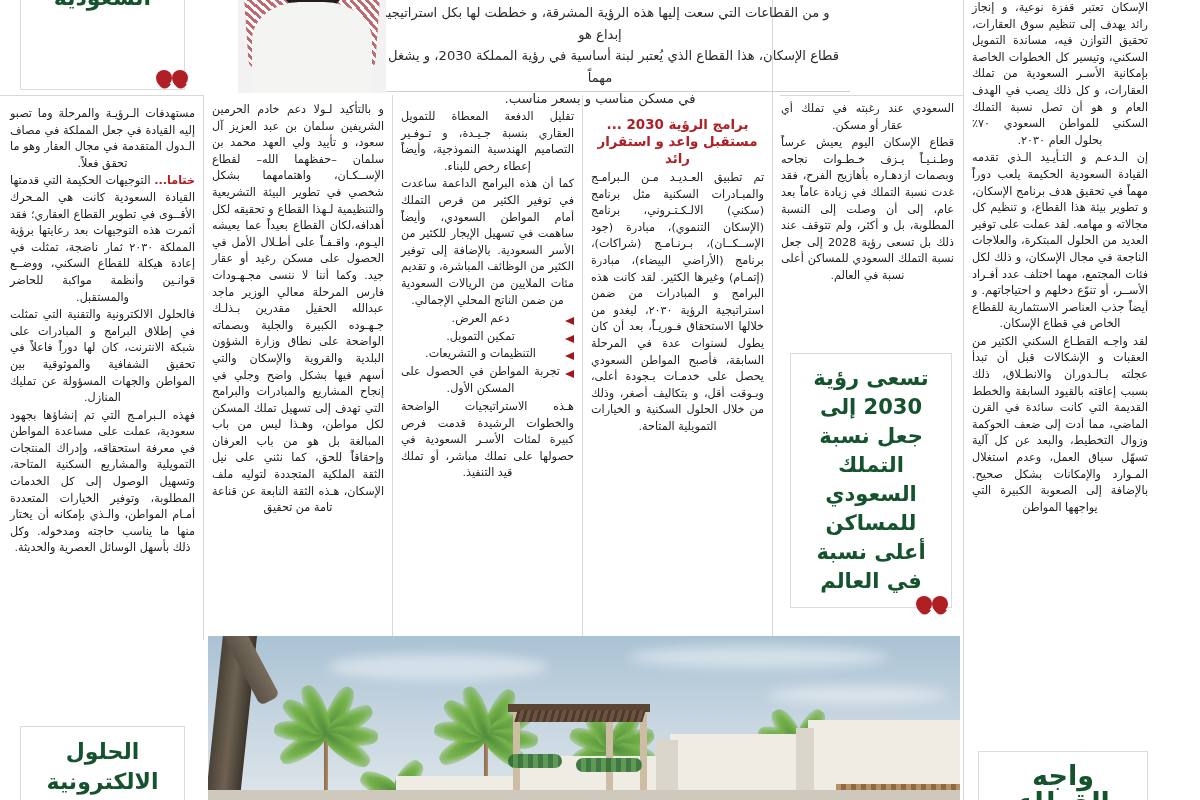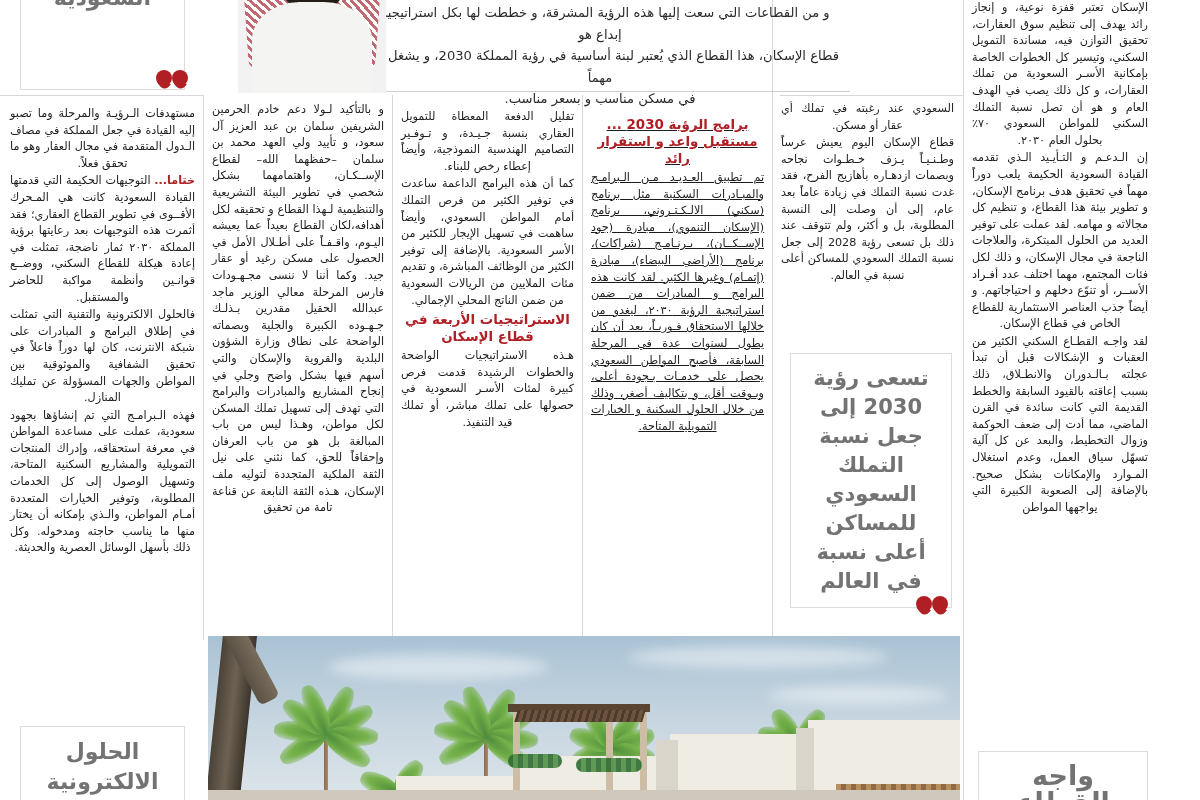--- a/index.html
+++ b/index.html
@@ -77,21 +77,21 @@
   }
   .portrait .ghutra-l{left:6px;border-radius:26px 8px 40px 10px;transform:rotate(-4deg);}
   .portrait .ghutra-r{left:98px;border-radius:8px 26px 10px 40px;transform:rotate(4deg);}
 
   
   .quotebox{
     position:absolute;box-sizing:border-box;
     border:1px solid #dcdcdc;background:#fff;
   }
   .quotebox .qtext{
-    font-size:22px;line-height:30px;font-weight:bold;color:#737373;
+    font-size:22px;line-height:30px;font-weight:bold;color:#14532d;
     text-align:center;padding:10px 12px 0 12px;
   }
   .qmarks{
     position:absolute;color:#b01f24;font-size:34px;line-height:20px;
     font-weight:bold;letter-spacing:-2px;
   }
 
   
   ul.bullets{margin:2px 0 2px 0;padding:0;list-style:none;}
   ul.bullets li{
@@ -226,25 +226,30 @@
     <p>فهذه الـبرامـج التي تم إنشاؤها بجهود سعودية، عملت على مساعدة المواطن في معرفة استحقاقه، وإدراك المنتجات التمويلية والمشاريع السكنية المتاحة، وتسهيل الوصول إلى كل الخدمات المطلوبة، وتوفير الخيارات المتعددة أمـام المواطن، والـذي بإمكانه أن يختار منها ما يناسب حاجته ومدخوله. وكل ذلك بأسهل الوسائل العصرية والحديثة.</p>
   </div>
 
   <div class="col body-txt" style="left:212px;top:102px;width:172px;height:530px;">
     <p>و بالتأكيد لـولا دعم خادم الحرمين الشريفين سلمان بن عبد العزيز آل سعود، و تأييد ولي العهد محمد بن سلمان –حفظهما الله– لقطاع الإســكـان، واهتمامهما بشكل شخصي في تطوير البيئة التشريعية والتنظيمية لـهذا القطاع و تحقيقه لكل أهدافه،لكان القطاع بعيداً عما يعيشه اليـوم، واقـفـاً على أطـلال الأمل في الحصول على مسكن رغيد أو عقار جيد. وكما أننا لا ننسى مجـهـودات فارس المرحلة معالي الوزير ماجد عبدالله الحقيل مقدرين بـذلـك جـهـوده الكبيرة والجلية وبصماته الواضحة على نطاق وزارة الشؤون البلدية والقروية والإسكان والتي أسهم فيها بشكل واضح وجلي في إنجاح المشاريع والمبادرات والبرامج التي تهدف إلى تسهيل تملك المسكن لكل مواطن، وهـذا ليس من باب المبالغة بل هو من باب العرفان وإحقاقاً للحق، كما نثني على نيل  الثقة الملكية المتجددة لتوليه ملف الإسكان، هـذه الثقة النابعة عن قناعة تامة من  تحقيق</p>
   </div>
 
   <div class="col body-txt" style="left:401px;top:85px;width:173px;height:530px;margin-top:24px;">
     <p>تقليل الدفعة المعطاة للتمويل العقاري بنسبة جـيـدة، و تـوفـير التصاميم الهندسية النموذجية، وأيضاً إعطاء رخص للبناء.</p>
     <p>كما أن هذه البرامج الداعمة ساعدت في توفير الكثير من فرص التملك أمام المواطن السعودي، وأيضاً ساهمت في تسهيل الإيجار للكثير من الأسر السعودية. بالإضافة إلى توفير الكثير من الوظائف المباشرة، و تقديم مئات الملايين من الريالات السعودية من ضمن الناتج المحلي الإجمالي.</p>
-    <div class="headline-red">الاستراتيجيات الأربعة في قطاع الإسكان</div>
+    <ul class="bullets">
+      <li>دعم العرض.</li>
+      <li>تمكين التمويل.</li>
+      <li>التنظيمات و التشريعات.</li>
+      <li>تجربة المواطن في الحصول على المسكن الأول.</li>
+    </ul>
     <p>هـذه الاستراتيجيات الواضحة والخطوات الرشيدة قدمت فرص كبيرة لمئات الأسـر السعودية في حصولها على تملك مباشر، أو تملك قيد التنفيذ.</p>
   </div>
 
-  <div class="col body-txt" style="left:591px;top:102px;width:173px;height:530px;text-decoration:underline;">
+  <div class="col body-txt" style="left:591px;top:102px;width:173px;height:530px;">
     <div class="headline-red" style="margin-top:14px;">برامج الرؤية 2030 ... مستقبل واعد و استقرار رائد</div>
     <p>تم تطبيق العـديـد مـن الـبرامـج والمبـادرات السكنية مثل برنامج (سكني) الالـكـتـروني، برنامج (الإسكان التنموي)، مبادرة (جود الإســكــان)، بـرنـامـج (شراكات)، برنامج (الأراضي البيضاء)، مبادرة (إتمـام) وغيرها الكثير. لقد كانت هذه البرامج و المبادرات من ضمن استراتيجية الرؤية ٢٠٣٠، ليغدو من خلالها الاستحقاق فـوريـاً، بعد أن كان يطول لسنوات عدة في المرحلة السابقة، فأصبح المواطن السعودي يحصل على خدمـات بـجودة أعلى، وبـوقت أقل، و بتكاليف أصغر، وذلك من خلال الحلول السكنية و الخيارات التمويلية المتاحة.</p>
   </div>
 
   <div class="col body-txt" style="left:781px;top:101px;width:173px;height:250px;">
     <p>السعودي عند رغبته في تملك أي عقار أو مسكن.</p>
     <p>قطاع الإسكان اليوم يعيش عرساً وطـنـيـاً يـزف خـطـوات نجاحه وبصمات ازدهـاره بأهازيج الفرح، فقد غدت نسبة التملك في زيادة عاماً بعد عام، إلى أن وصلت إلى النسبة المطلوبة، بل و أكثر، ولم تتوقف عند ذلك بل تسعى رؤية 2028 إلى جعل نسبة التملك السعودي للمساكن أعلى نسبة في العالم.</p>
   </div>
 
   <div class="col body-txt" style="left:972px;top:0px;width:176px;height:745px;">

